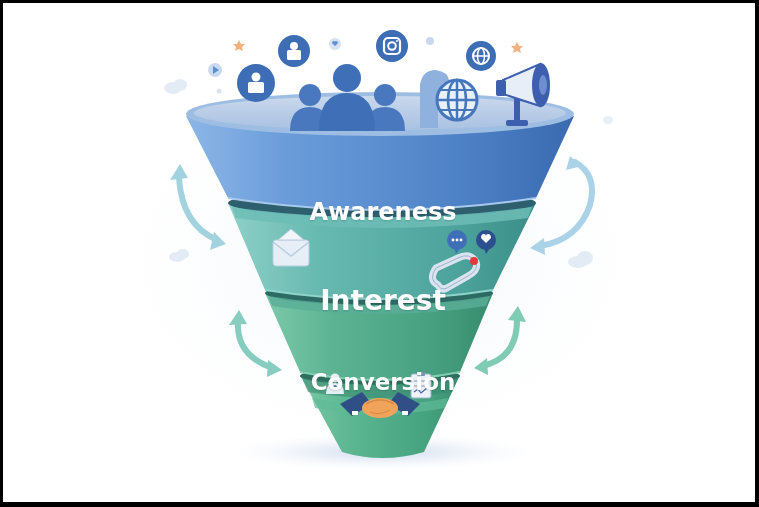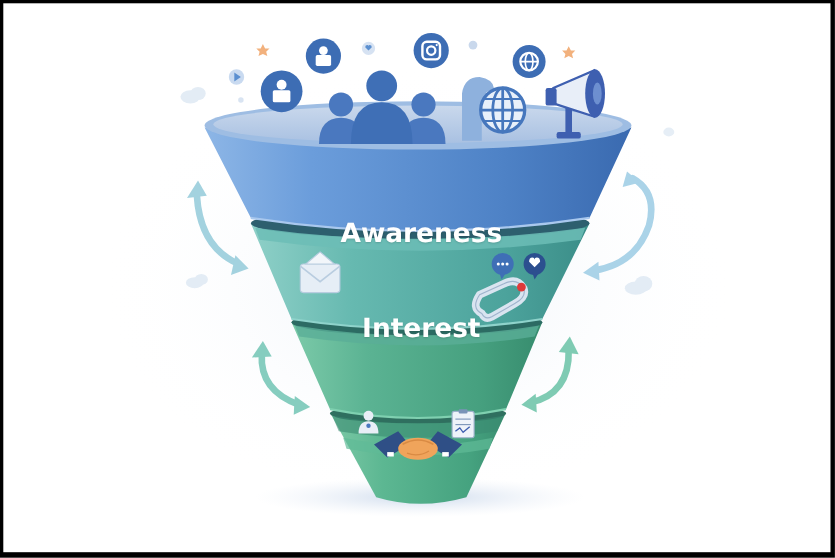--- a/index.html
+++ b/index.html
@@ -1,21 +1,21 @@
 <!DOCTYPE html>
 <html><head>
 <meta charset="utf-8">
 <style>
   html, body { margin:0; padding:0; }
   body { width:759px; height:507px; background:#000; position:relative; overflow:hidden; font-family:"DejaVu Sans", sans-serif; }
   .frame { position:absolute; left:3px; top:3px; width:752px; height:499px; background:#ffffff; overflow:hidden; }
   svg { position:absolute; left:0; top:0; }
   .label { position:absolute; color:#ffffff; font-weight:bold; text-align:center; font-family:"DejaVu Sans", sans-serif; letter-spacing:0px; text-shadow:0 1px 2px rgba(0,0,0,0.15);margin-top:45px; }
   #lbl-awareness { left:280px; top:150px; width:200px; font-size:24px; }
-  #lbl-interest { left:300px; top:236px; width:160px; font-size:24px; }
+  #lbl-interest { left:300px; top:236px; width:160px; font-size:28px; }
   #lbl-conversion { left:280px; top:321px; width:200px; font-size:23px; }
 </style>
 </head>
 <body>
 
 <div class="frame">
 <svg width="752" height="499" viewBox="3 3 752 499" xmlns="http://www.w3.org/2000/svg">
   <defs>
     <linearGradient id="gAware" x1="0" x2="1" y1="0" y2="0">
       <stop offset="0" stop-color="#8db6e6"></stop>
@@ -244,13 +244,14 @@
     <rect x="352" y="411" width="6" height="4" fill="#ffffff"></rect>
     <rect x="402" y="411" width="6" height="4" fill="#ffffff"></rect>
     <ellipse cx="380" cy="408" rx="18" ry="10" fill="#f0a45b"></ellipse>
     <path d="M366 404 Q 380 396 394 404" stroke="#d98a43" stroke-width="1.5" fill="none"></path>
     <path d="M370 412 Q 380 416 390 410" stroke="#d98a43" stroke-width="1.2" fill="none"></path>
   </g>
 </svg>
 
 <div class="label" id="lbl-awareness">Awareness</div>
 <div class="label" id="lbl-interest">Interest</div>
+<div class="label" id="lbl-conversion">Conversion</div>
 </div>
 
 </body></html>

